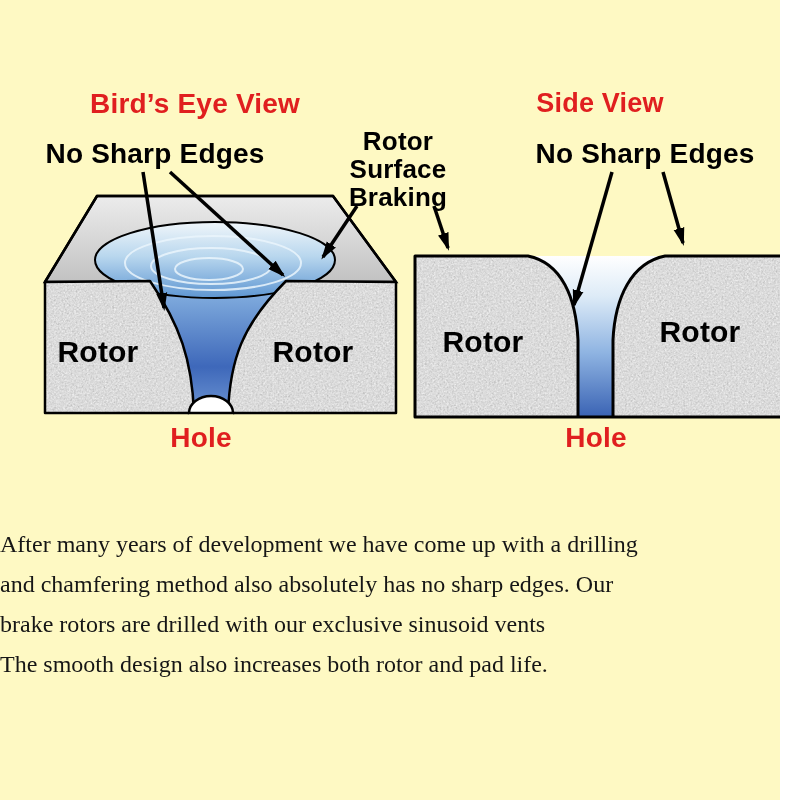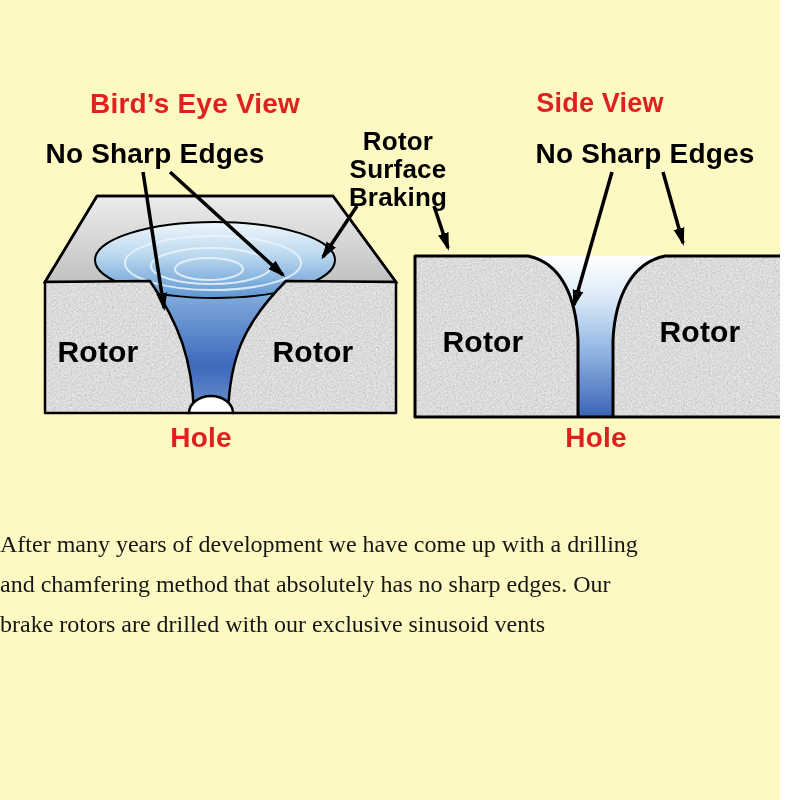--- a/index.html
+++ b/index.html
@@ -102,17 +102,18 @@
   <div class="lbl" style="left:38px; top:336px; width:120px; font-size:30px;">Rotor</div>
   <div class="lbl" style="left:253px; top:336px; width:120px; font-size:30px;">Rotor</div>
   <div class="lbl" style="left:423px; top:326px; width:120px; font-size:30px;">Rotor</div>
   <div class="lbl" style="left:640px; top:316px; width:120px; font-size:30px;">Rotor</div>
 
   <div class="lbl red" style="left:141px; top:423px; width:120px; font-size:28px;">Hole</div>
   <div class="lbl red" style="left:536px; top:423px; width:120px; font-size:28px;">Hole</div>
 
   <div class="para">
     <div>After many years of development we have come up with a drilling</div>
-    <div>and chamfering method that absolutely has no sharp edges.  Our</div>
+    <div>and chamfering method also absolutely has no sharp edges.  Our</div>
     <div>brake rotors are drilled with our exclusive sinusoid vents</div>
+    <div>The smooth design also increases both rotor and pad life.</div>
   </div>
 
 </div>
 
 </body></html>

